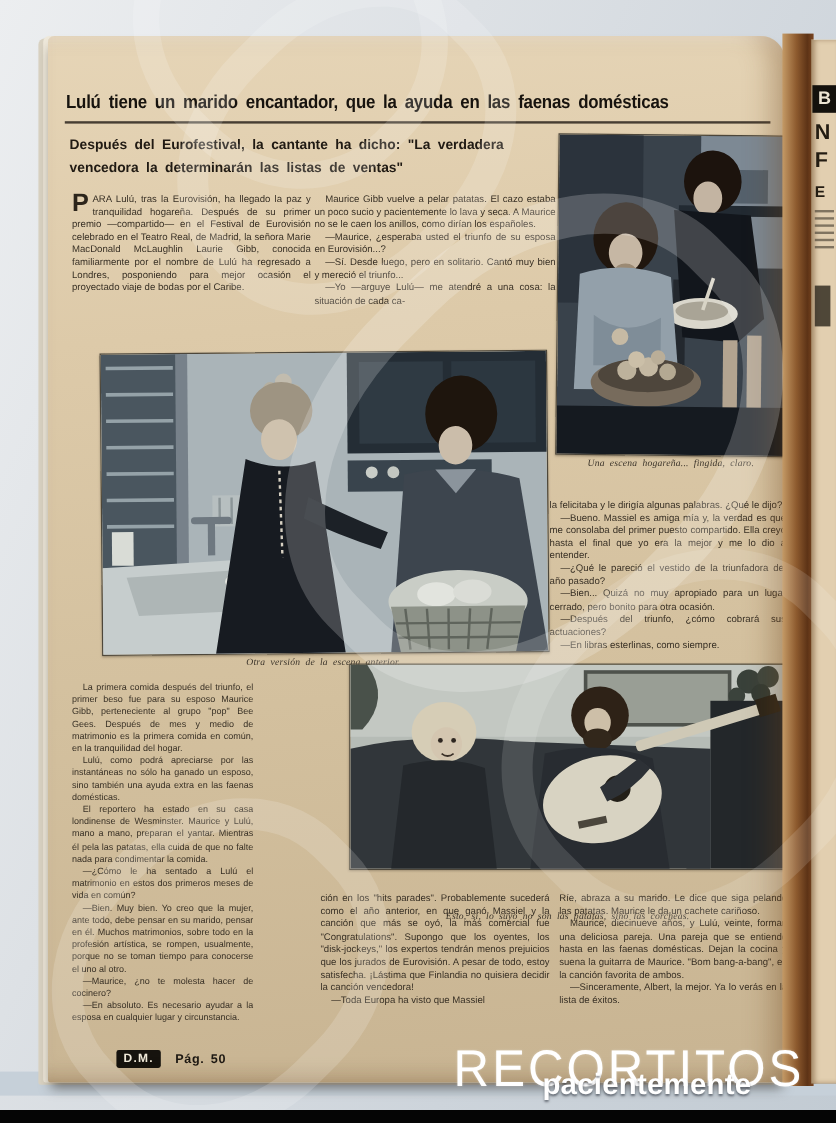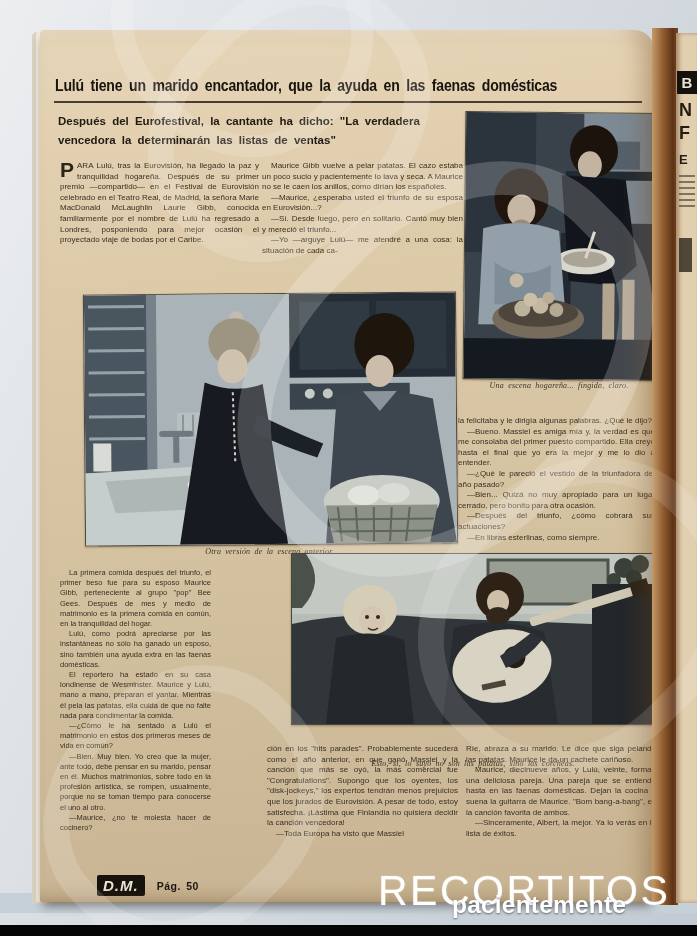--- a/index.html
+++ b/index.html
@@ -37,21 +37,21 @@
   .photo1{left:44px;top:263px;width:371px;height:250px;transform:rotate(-.5deg);}
   .photo2{left:424px;top:82px;width:192px;height:266px;transform:rotate(.6deg);}
   .photo3{left:251px;top:523px;width:364px;height:170px;}
   .caption{position:absolute;font-family:Liberation Serif, serif;font-style:italic;
     font-size:8px;color:#3b342a;text-align:center;word-spacing:2px;letter-spacing:.2px;}
   .cap1{left:44px;top:517px;width:371px;}
   .cap2{left:414px;top:351px;width:210px;}
   .cap3{left:251px;top:697px;width:364px;margin-top:32px;}
   
   .footer{position:absolute;left:57px;top:845px;display:flex;align-items:center;gap:12px;}
-  .dm-logo{background:#16130e;color:#efe8d8;font-weight:bold;font-style:italic;font-size:15px;
+  .dm-logo{background:#16130e;color:#efe8d8;font-weight:bold;font-size:10px;
     padding:2px 6px;border-radius:2px;letter-spacing:1px;}
   .page-num{font-weight:bold;font-size:10.5px;color:#1d1812;letter-spacing:.5px;word-spacing:2px;text-align:right;}
   
   .spine{position:absolute;left:652px;top:28px;width:26px;height:877px;
     background:linear-gradient(90deg,#c49a66 0%,#8d5a2e 45%,#5d3316 80%,#7a4520 100%);}
   .adjacent{position:absolute;left:676px;top:33px;width:21px;height:870px;
     background:linear-gradient(90deg,#cdb globalization 0,#e2cfb0);background:#e2cfb0;
     box-shadow:inset 3px 0 4px rgba(90,55,20,.45);}
   .adj-bbox{position:absolute;left:1px;top:38px;width:20px;height:23px;background:#14110c;
     color:#ece4d2;font-weight:bold;font-size:15px;display:flex;align-items:center;justify-content:center;}
@@ -211,20 +211,21 @@
     </div>
     <div class="caption cap1">Otra versión de la escena anterior.</div>
 
     <div class="col col4">
       <p>La primera comida después del triunfo, el primer beso fue para su esposo Maurice Gibb, perteneciente al grupo "pop" Bee Gees. Después de mes y medio de matrimonio es la primera comida en común, en la tranquilidad del hogar.</p>
       <p>Lulú, como podrá apreciarse por las instantáneas no sólo ha ganado un esposo, sino también una ayuda extra en las faenas domésticas.</p>
       <p>El reportero ha estado en su casa londinense de Wesminster. Maurice y Lulú, mano a mano, preparan el yantar. Mientras él pela las patatas, ella cuida de que no falte nada para condimentar la comida.</p>
       <p>—¿Cómo le ha sentado a Lulú el matrimonio en estos dos primeros meses de vida en común?</p>
       <p>—Bien. Muy bien. Yo creo que la mujer, ante todo, debe pensar en su marido, pensar en él. Muchos matrimonios, sobre todo en la profesión artística, se rompen, usualmente, porque no se toman tiempo para conocerse el uno al otro.</p>
       <p>—Maurice, ¿no te molesta hacer de cocinero?</p>
+      <p>—En absoluto. Es necesario ayudar a la esposa en cualquier lugar y circunstancia.</p>
     </div>
 
     <div class="photo photo3">
       <svg width="364" height="170" viewBox="0 0 364 170" xmlns="http://www.w3.org/2000/svg">
         <rect width="364" height="170" fill="#b6bcb6"></rect>
         <rect x="0" y="0" width="364" height="60" fill="#c3c8c2"></rect>
         <path d="M14 0 Q34 28 10 54 L0 54 L0 0 Z" fill="#49514a"></path>
         <rect x="196" y="6" width="120" height="44" fill="#999e95" stroke="#4e524c" stroke-width="3"></rect>
         <circle cx="332" cy="14" r="10" fill="#39413a"></circle>
           <circle cx="348" cy="10" r="9" fill="#3f473f"></circle>

